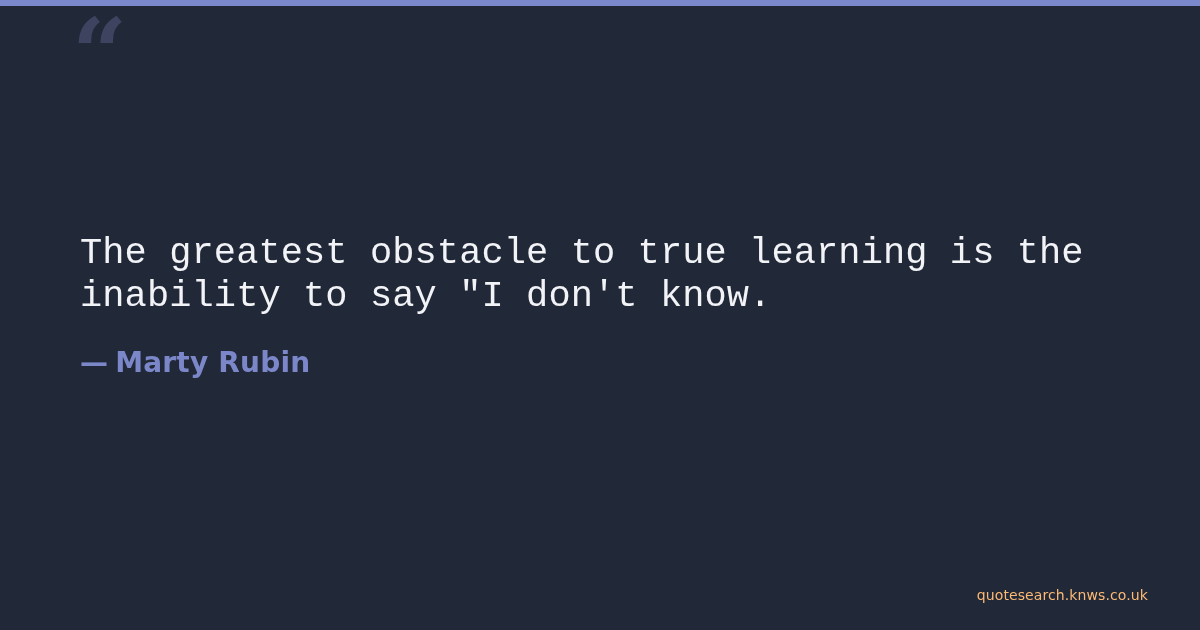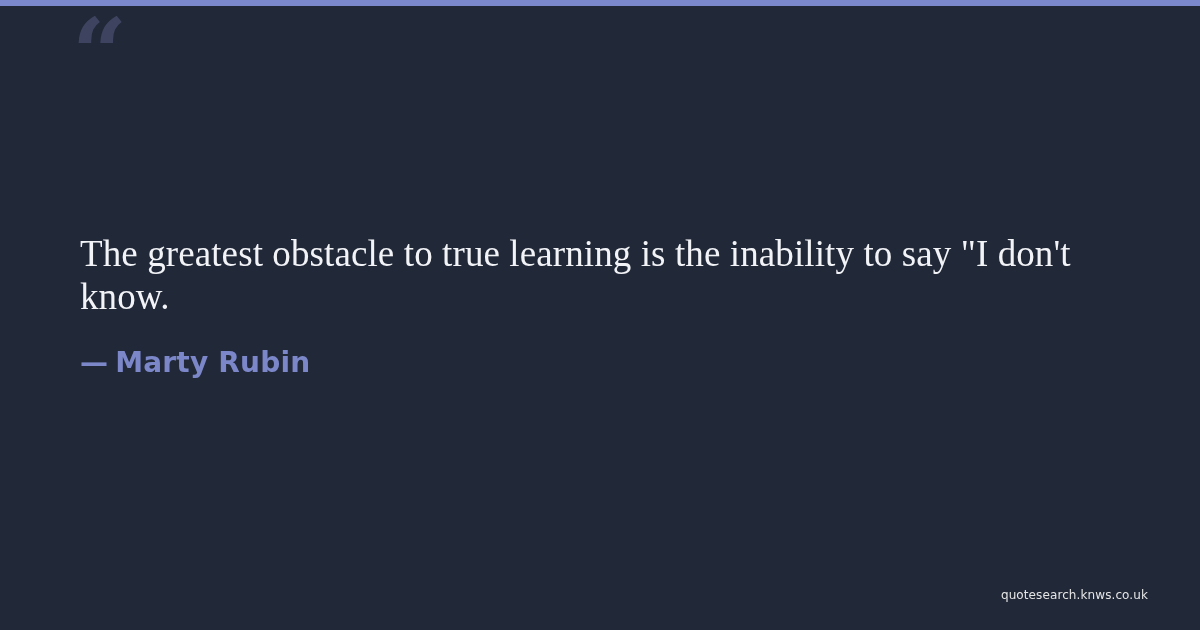--- a/index.html
+++ b/index.html
@@ -51,21 +51,21 @@
   
   .quote-body {
     position: absolute;
     left: 80px;
     top: 232px;
     width: 1048px;
   }
 
   .quote-text {
     margin: 0;
-    font-family: Liberation Serif, serif;
+    font-family: Liberation Mono, monospace;
     font-weight: 400;
     font-size: 37px;
     line-height: 43px;
     color: #f2f3f7;
     letter-spacing: 0.1px;
     white-space: pre-wrap;
   }
 
   .quote-attribution {
     margin: 0;
@@ -82,23 +82,23 @@
     margin-right: 7px;
   }
 
   
   .site-watermark {
     position: absolute;
     right: 52px;
     bottom: 26px;
     font-family: "DejaVu Sans", sans-serif;
     font-weight: 400;
-    font-size: 12px;
+    font-size: 14px;
     line-height: 18px;
-    color: #e5e5e5;
+    color: #fdba74;
     letter-spacing: 0.1px;
   }
 </style>
 </head>
 <body>
 
 <div class="quote-card">
 
   <div class="top-accent-bar"></div>
 

